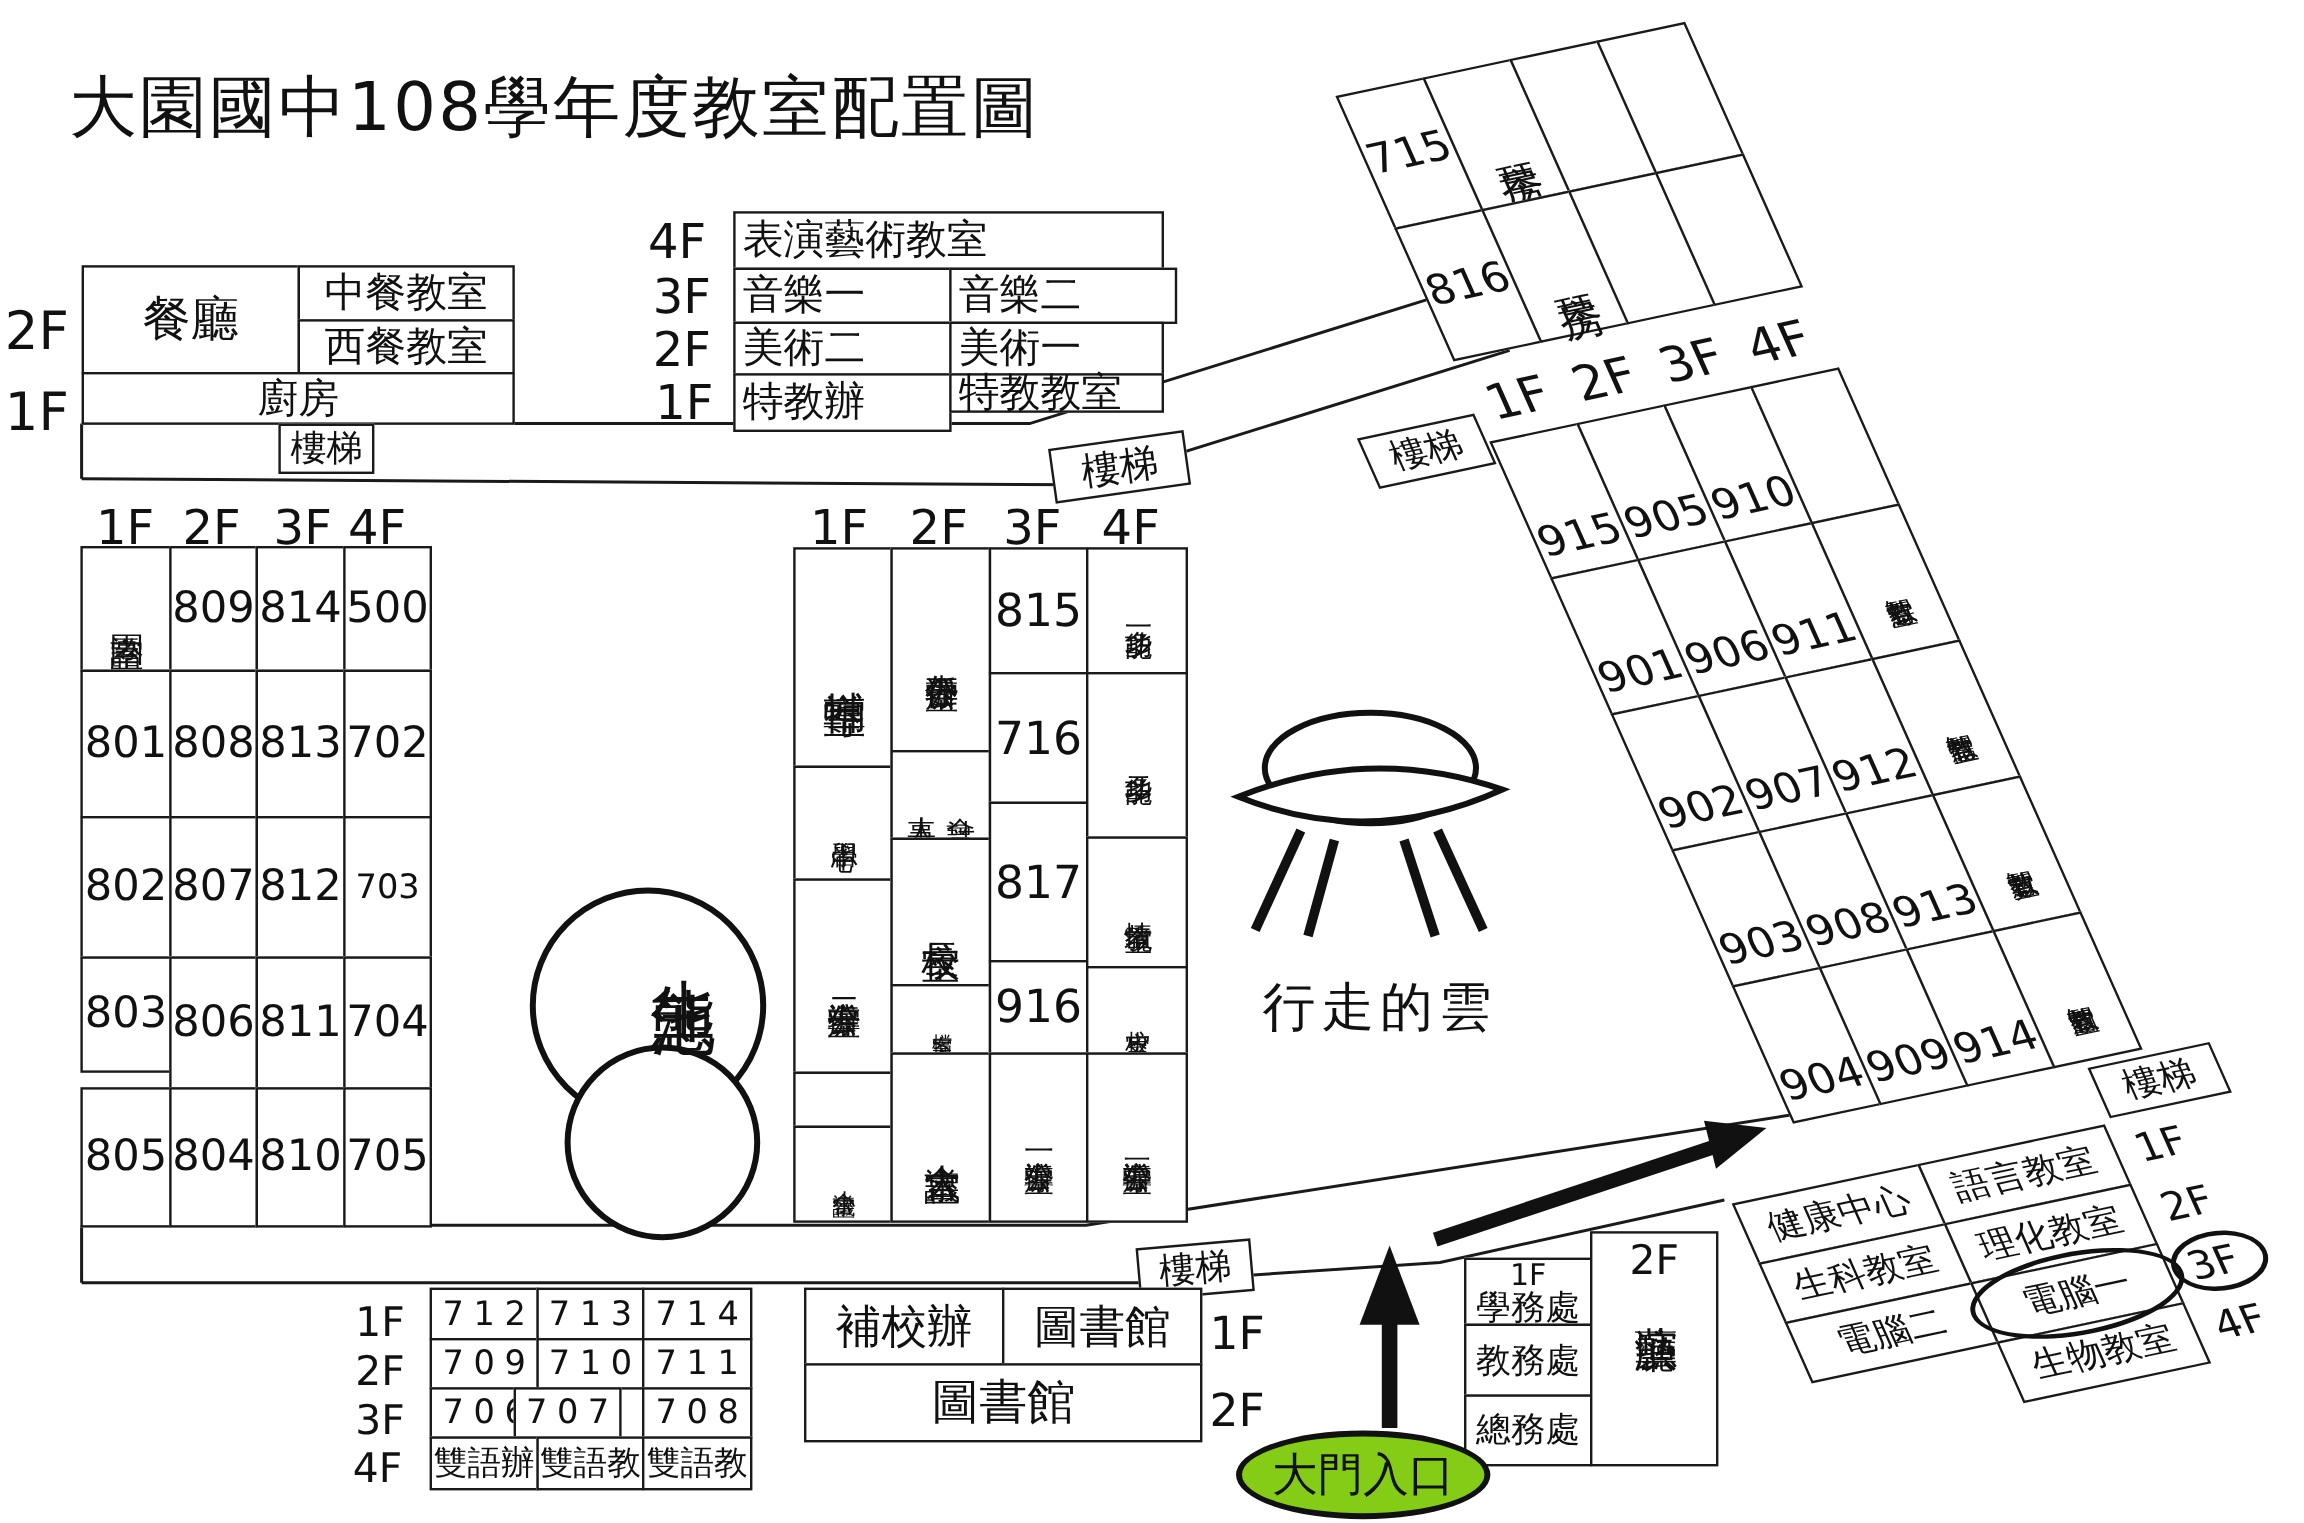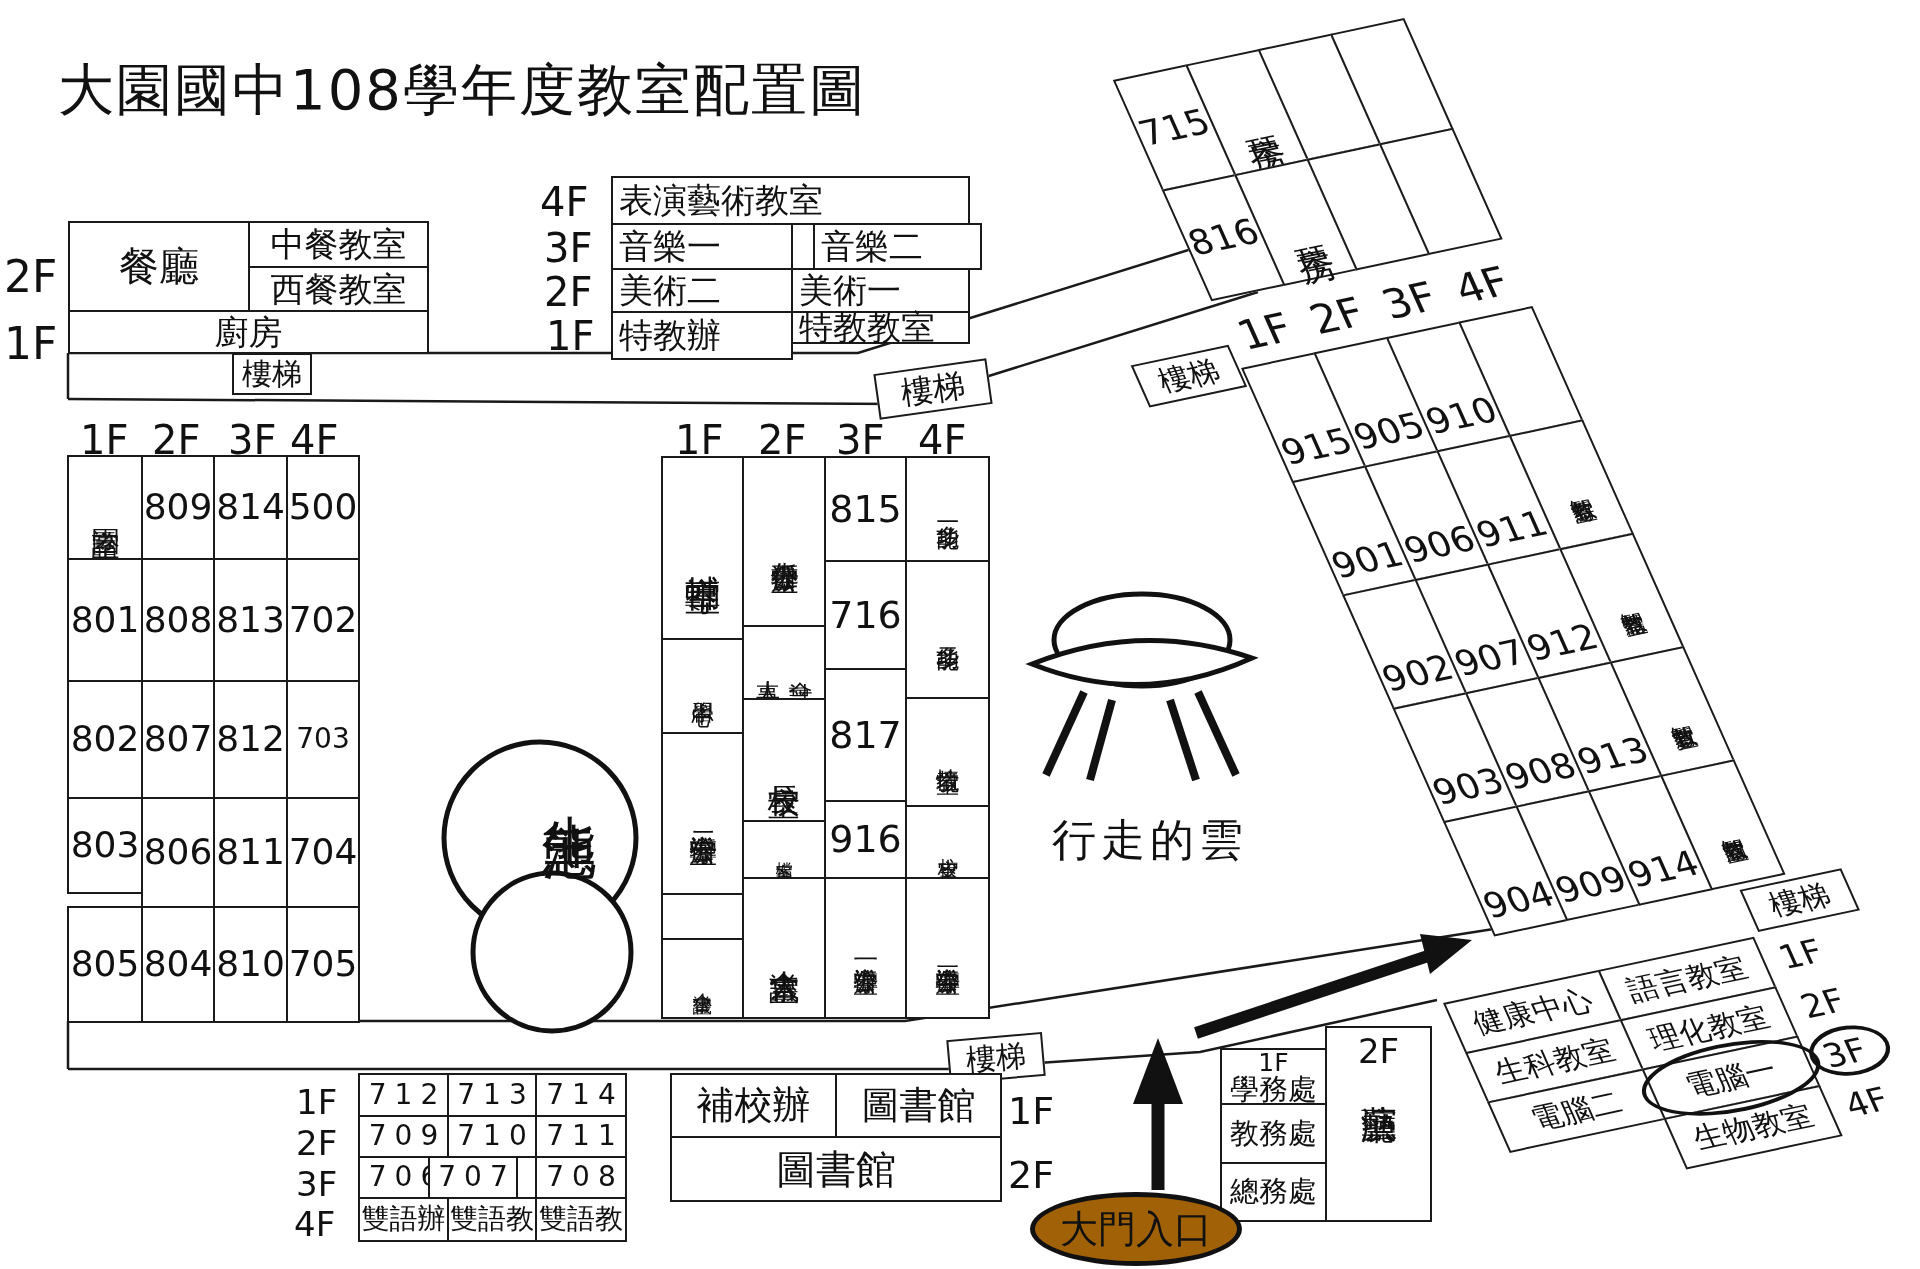--- a/index.html
+++ b/index.html
@@ -9,21 +9,21 @@
   .c{position:absolute;box-sizing:border-box;border:2px solid #1a1a1a;background:#fff;
      display:flex;align-items:center;justify-content:center;color:#111;line-height:1.02;
      text-align:center;z-index:1;}
   .v{writing-mode:vertical-rl;text-orientation:upright;letter-spacing:1px;}
   .start{justify-content:flex-start;padding-left:6px;}
   .bot{align-items:flex-end;padding-bottom:10px;}
   .lbl{position:absolute;color:#111;white-space:nowrap;z-index:2;line-height:1;}
   .tilt{position:absolute;transform-origin:0 0;z-index:1;}
   .oval{position:absolute;border:4px solid #111;border-radius:50%;background:transparent;
         box-sizing:border-box;z-index:3;}
-  .ellipse-box{position:absolute;border:5px solid #111;border-radius:50%;background:#a16207;
+  .ellipse-box{position:absolute;border:5px solid #111;border-radius:50%;background:#84cc16;
         box-sizing:border-box;display:flex;align-items:center;justify-content:center;z-index:2;}
   .ls8{letter-spacing:8px;text-indent:8px;}
 </style>
 </head>
 <body>
 
 <div id="canvas">
 
   <svg width="1920" height="1269" viewBox="0 0 1920 1269">
 
@@ -69,21 +69,21 @@
   <div class="c" style="left:232px;top:353px;width:80px;height:42px;font-size:30px;">樓梯</div>
   <div class="c" style="left:876px;top:366px;width:114px;height:46px;font-size:32px;transform:rotate(-8deg);">樓梯</div>
   <div class="c" style="left:948px;top:1036px;width:96px;height:44px;font-size:30px;transform:rotate(-5deg);">樓梯</div>
 
   <div class="lbl" style="left:540px;top:182px;font-size:40px;">4F</div>
   <div class="lbl" style="left:544px;top:228px;font-size:40px;">3F</div>
   <div class="lbl" style="left:544px;top:272px;font-size:40px;">2F</div>
   <div class="lbl" style="left:546px;top:316px;font-size:40px;">1F</div>
   <div class="c start" style="left:611px;top:176px;width:359px;height:49px;font-size:34px;">表演藝術教室</div>
   <div class="c start" style="left:611px;top:223px;width:182px;height:47px;font-size:34px;">音樂一</div>
-  <div class="c start" style="left:791px;top:223px;width:169px;height:47px;font-size:34px;margin-left:22px;">音樂二</div>
+  <div class="c start" style="left:791px;top:223px;width:190px;height:47px;font-size:34px;">音樂二</div>
   <div class="c start" style="left:611px;top:268px;width:182px;height:45px;font-size:34px;">美術二</div>
   <div class="c start" style="left:791px;top:268px;width:179px;height:45px;font-size:34px;">美術一</div>
   <div class="c start" style="left:611px;top:311px;width:182px;height:49px;font-size:34px;">特教辦</div>
   <div class="c start" style="left:791px;top:311px;width:179px;height:33px;font-size:34px;">特教教室</div>
 
   <div class="lbl" style="left:80px;top:420px;font-size:40px;">1F</div>
   <div class="lbl" style="left:152px;top:420px;font-size:40px;">2F</div>
   <div class="lbl" style="left:228px;top:420px;font-size:40px;">3F</div>
   <div class="lbl" style="left:290px;top:420px;font-size:40px;">4F</div>
 

